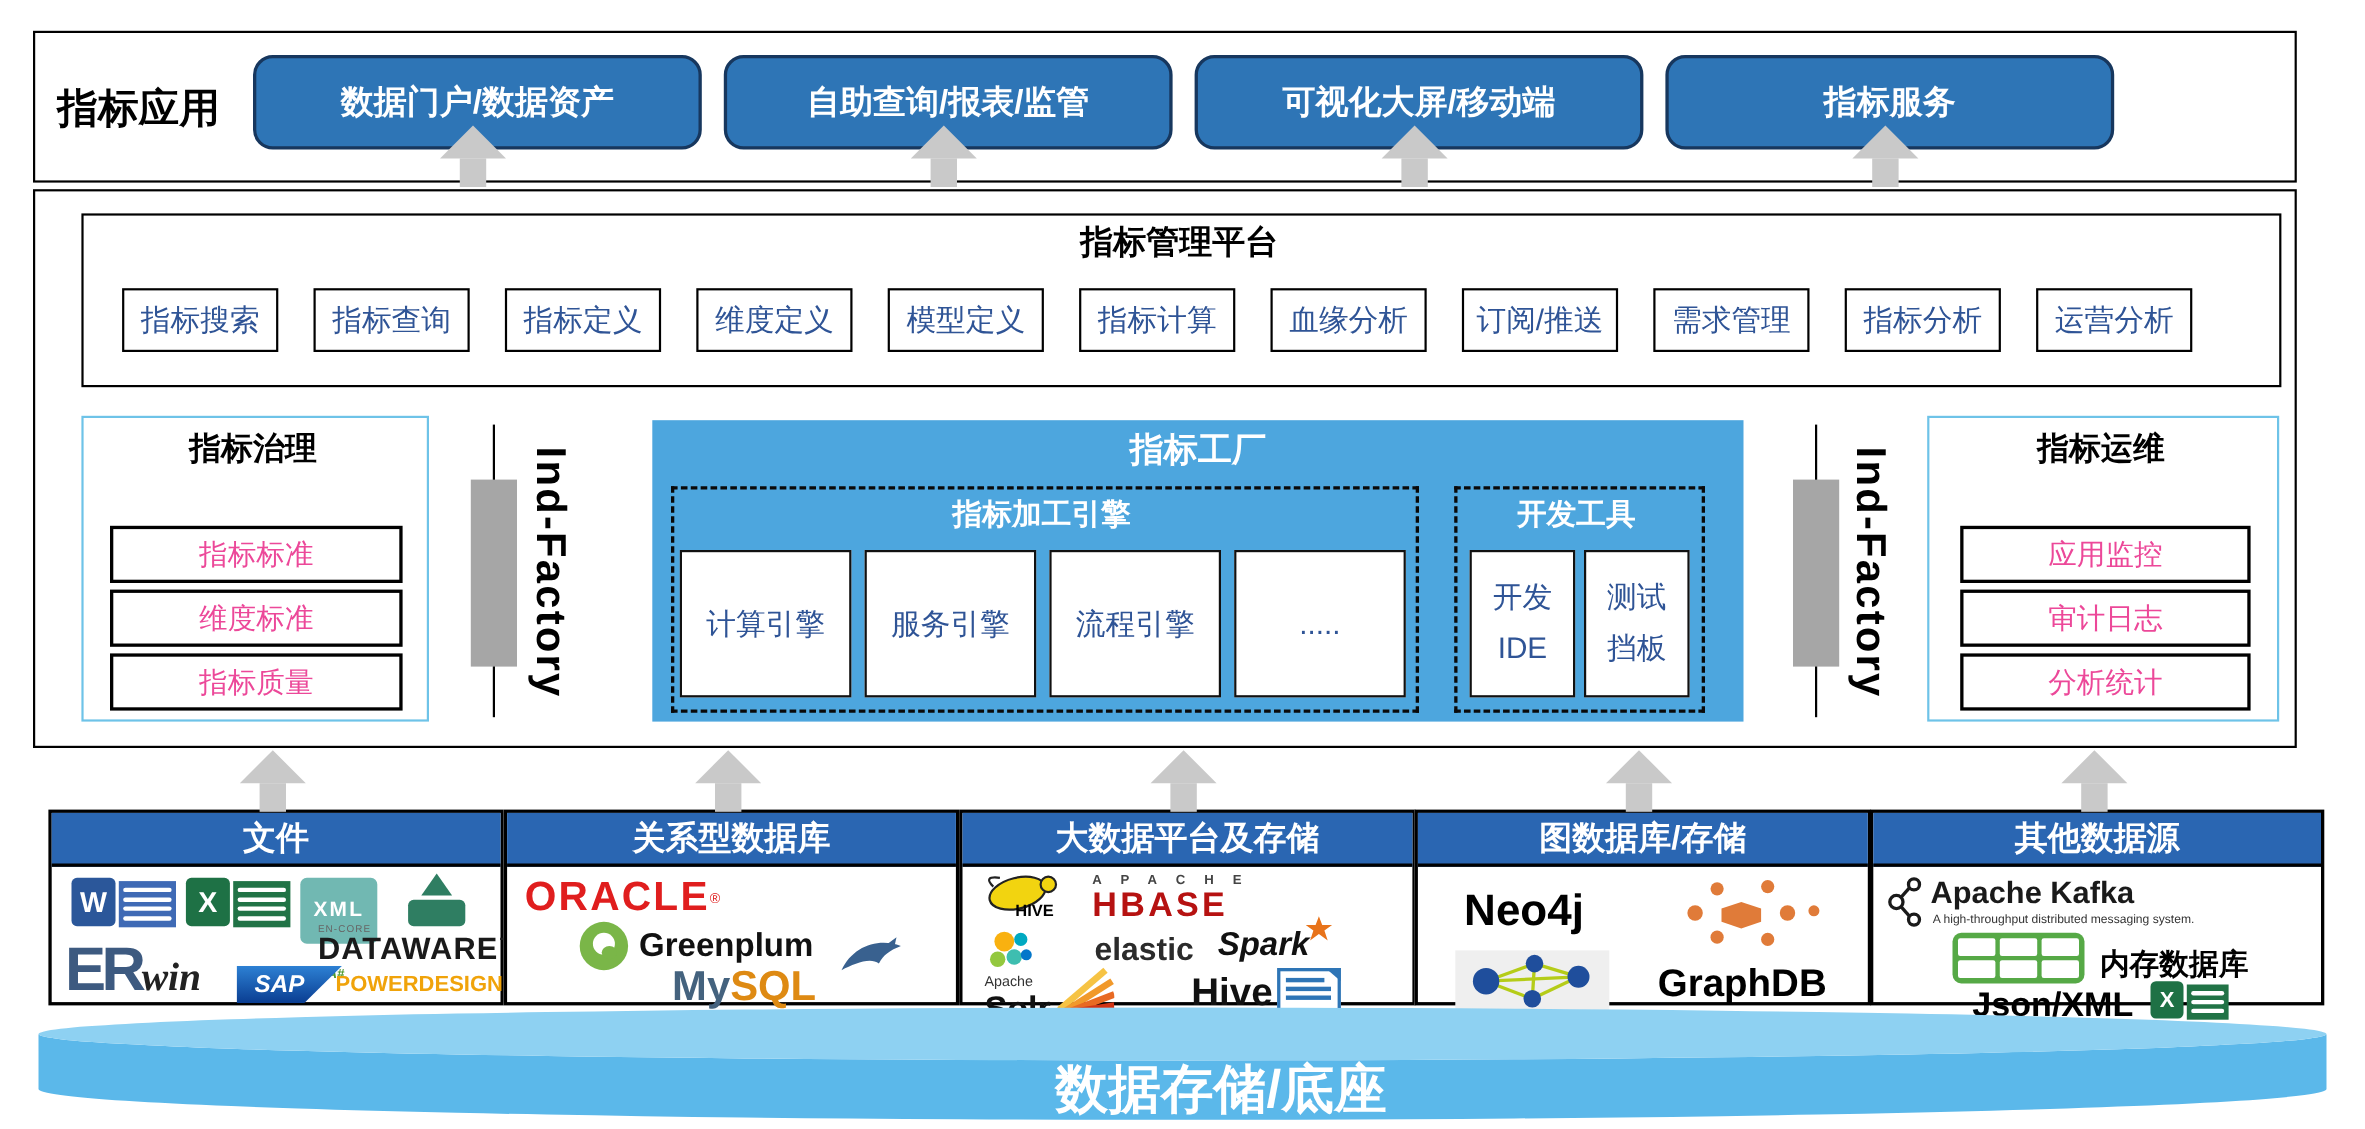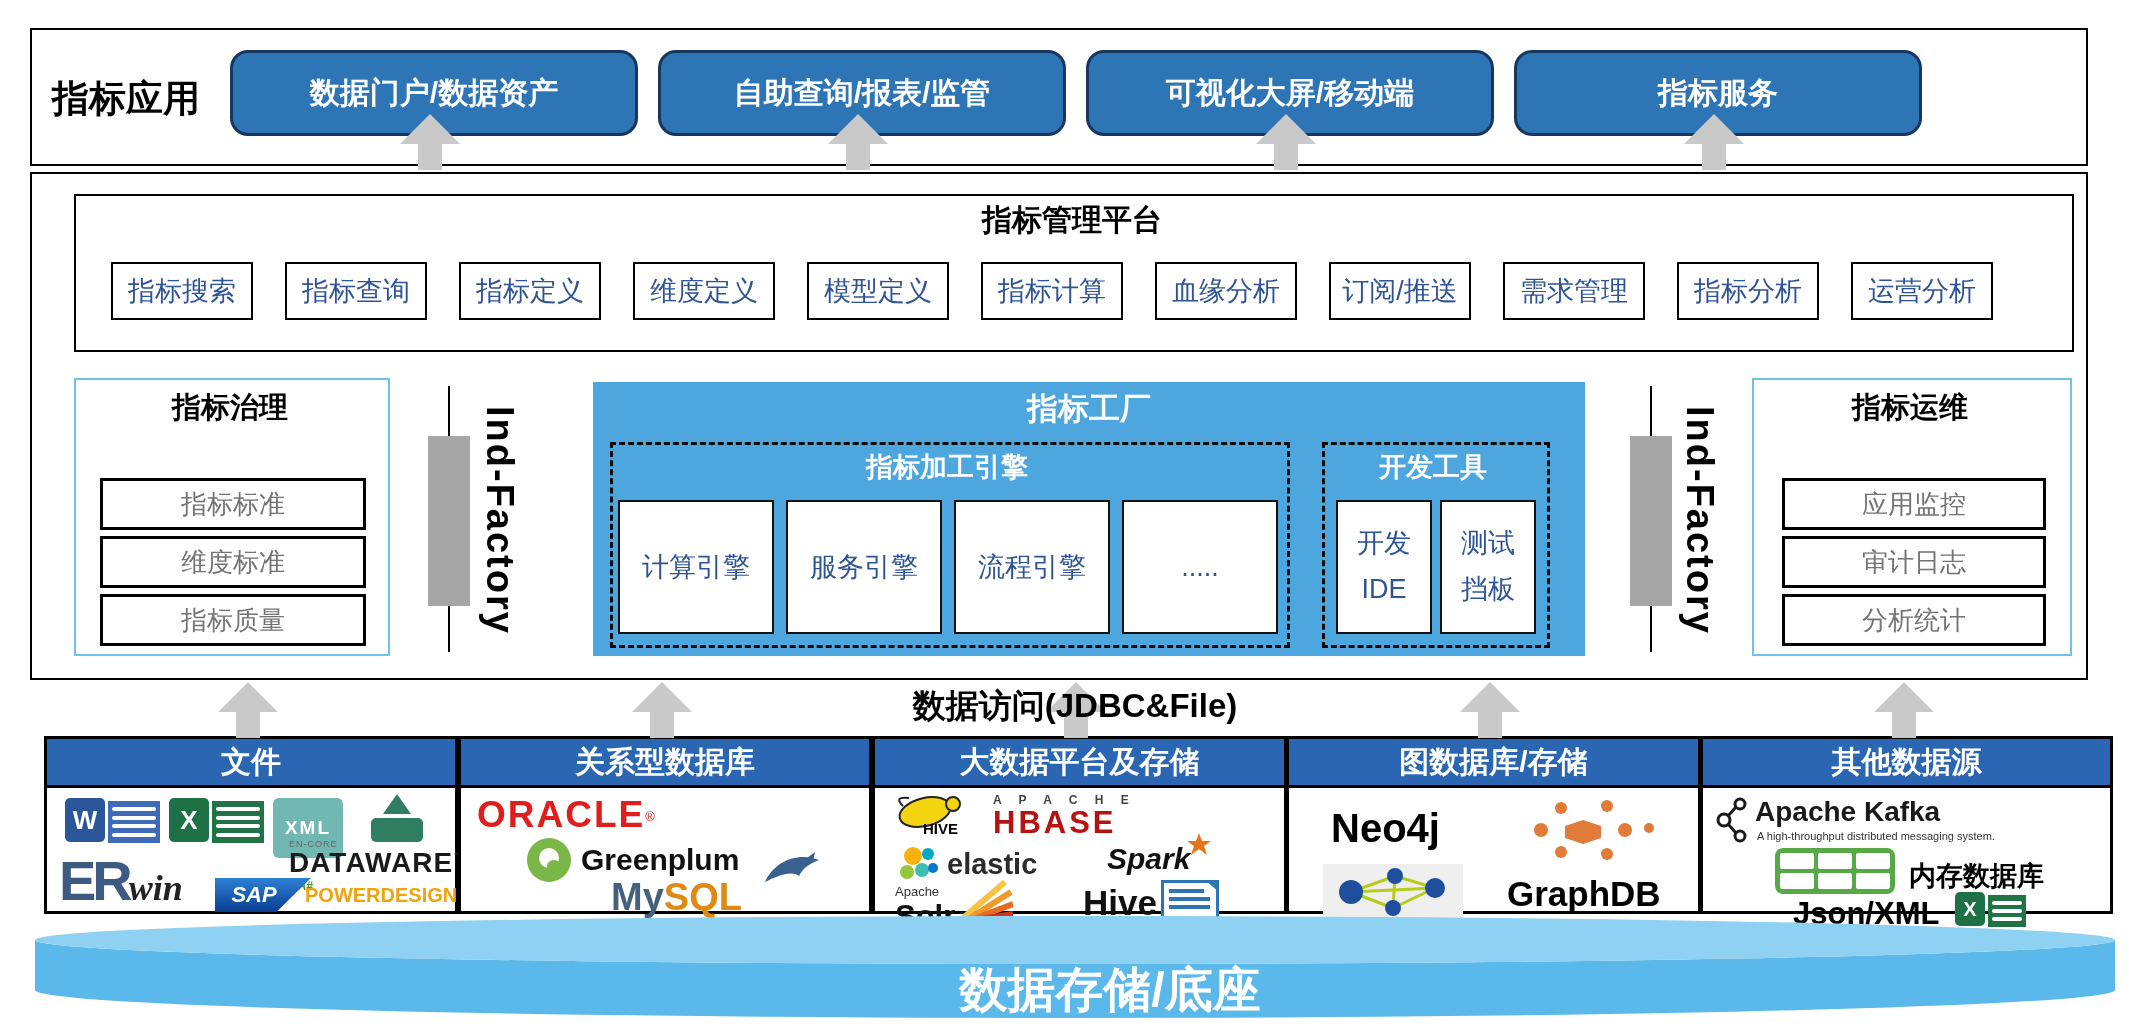--- a/index.html
+++ b/index.html
@@ -7,21 +7,21 @@
          font-family:"Liberation Sans",sans-serif;}
   .abs{position:absolute;}
   .cell{display:flex;align-items:center;justify-content:center;text-align:center;}
   
   .frame{border:2px solid #000;background:#fff;}
   .app-btn{background:#2E75B6;border:3px solid #17375E;border-radius:18px;color:#fff;
            font-weight:bold;font-size:30px;}
   .module{border:2px solid #000;background:#fff;color:#2F5496;font-size:27px;}
   .panel{border:2px solid #6EC3E8;background:#fff;}
   .panel-title{font-weight:bold;font-size:29px;color:#000;}
-  .sub-item{border:3px solid #000;background:#fff;color:#737373;font-size:26px;}
+  .sub-item{border:3px solid #000;background:#fff;color:#ec4899;font-size:26px;}
   .vline{width:2px;background:#000;}
   .gbar{background:#A6A6A6;}
   .vtext{writing-mode:vertical-rl;text-orientation:mixed;font-size:38px;font-weight:700;
          letter-spacing:2px;color:#000;display:flex;align-items:center;justify-content:center;}
   .dashed{border:3px dashed #0a0a0a;}
   .engine{border:2px solid #111;background:#fff;color:#2F5496;font-size:27px;}
   
   .arrow{width:60px;}
   .arrow .head{width:0;height:0;border-left:30px solid transparent;border-right:30px solid transparent;
                border-bottom:30px solid #C9C9C9;}
@@ -137,21 +137,20 @@
       <div class="stem"></div>
     </div>
   <div class="abs arrow" style="left:1460px;top:682px;z-index:1;">
       <div class="head"></div>
       <div class="stem"></div>
     </div>
   <div class="abs arrow" style="left:1874px;top:682px;z-index:1;">
       <div class="head"></div>
       <div class="stem"></div>
     </div>
-  <div class="abs cell" style="left:0;top:686px;width:2150px;height:40px;font-size:33px;font-weight:bold;z-index:5;">数据访问(JDBC&amp;File)</div>
 
   <div class="abs ds" style="left:44px;top:736px;width:408px;height:172px;">
     <div class="ds-header">文件</div>
     <div class="ds-body">
       <div class="abs office-icon" style="left:18px;top:10px;">
         <div class="office-sq" style="background:#2B579A;">W</div>
         <div class="office-page" style="background:#3F6AB5;">
             <div class="office-line"></div>
             <div class="office-line"></div>
             <div class="office-line"></div>
@@ -216,21 +215,21 @@
           <ellipse cx="42" cy="22" rx="26" ry="14" fill="#F2D410" stroke="#222" stroke-width="2" transform="rotate(-14 42 22)"></ellipse>
           <circle cx="70" cy="14" r="7" fill="#F2D410" stroke="#222" stroke-width="2"></circle>
           <path d="M20,16 Q10,6 26,8" fill="none" stroke="#222" stroke-width="2"></path>
         </svg>
         <span style="position:absolute;left:40px;top:30px;font-size:15px;font-weight:900;color:#000;">HIVE</span>
       </div>
       <div class="abs" style="left:118px;top:6px;line-height:1.05;">
         <div style="font-size:12px;letter-spacing:7px;color:#444;font-weight:bold;">A P A C H E</div>
         <div style="font-size:31px;font-weight:900;color:#B61211;letter-spacing:3px;">HBASE</div>
       </div>
-      <div class="abs" style="left:22px;top:56px;display:flex;align-items:center;">
+      <div class="abs" style="left:22px;top:56px;display:flex;align-items:center;gap:48px;">
         <svg width="44" height="40">
           <circle cx="16" cy="12" r="9" fill="#F9B110"></circle>
             <circle cx="31" cy="10" r="6" fill="#00A9C1"></circle>
           <circle cx="10" cy="28" r="7" fill="#93C83E"></circle>
             <circle cx="25" cy="26" r="7" fill="#3EBEB0"></circle>
           <circle cx="36" cy="24" r="5" fill="#0377CA"></circle>
         </svg>
         <span style="font-size:29px;color:#2b2b2b;font-weight:600;margin-left:6px;">elastic</span>
       </div>
       <div class="abs" style="left:232px;top:54px;">

